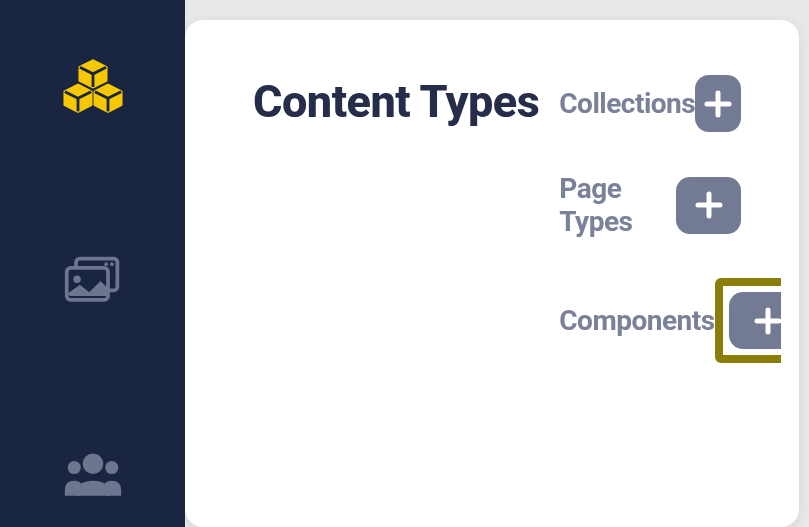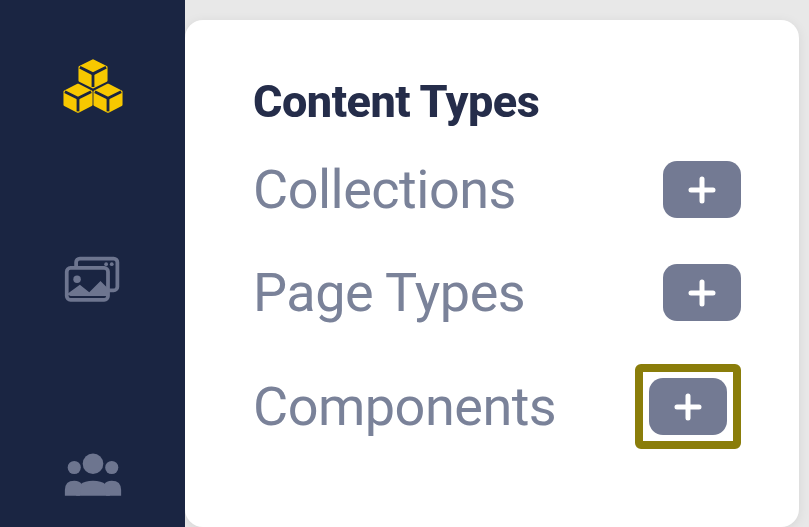--- a/index.html
+++ b/index.html
@@ -40,21 +40,20 @@
       height: 60px;
     }
     .content-panel {
       flex: 1;
       background: white;
       border-radius: 18px;
       margin: 20px 10px 0 0;
       padding: 55px 18px 30px 68px;
       position: relative;
       display: flex;
-      flex-direction: column;
       box-shadow: 0 2px 12px rgba(0,0,0,0.08);
     }
     .panel-pointer {
       position: absolute;
       left: -24px;
       top: 72px;
       width: 0;
       height: 0;
       border-top: 24px solid transparent;
       border-bottom: 24px solid transparent;
@@ -93,24 +92,25 @@
       background: #e5e5e5;
     }
     .category-row {
       display: flex;
       align-items: center;
       justify-content: space-between;
       margin-bottom: 40px;
       padding-right: 30px;
     }
     .category-label {
-      font-size: 54px;
-      font-weight: 400;
+      font-size: 28px;
+      font-weight: 700;
       color: #7a8299;
       letter-spacing: -0.5px;
+      margin-left: 20px;
     }
     .add-button {
       width: 78px;
       height: 57px;
       background: #737a93;
       border: none;
       border-radius: 14px;
       display: flex;
       align-items: center;
       justify-content: center;

